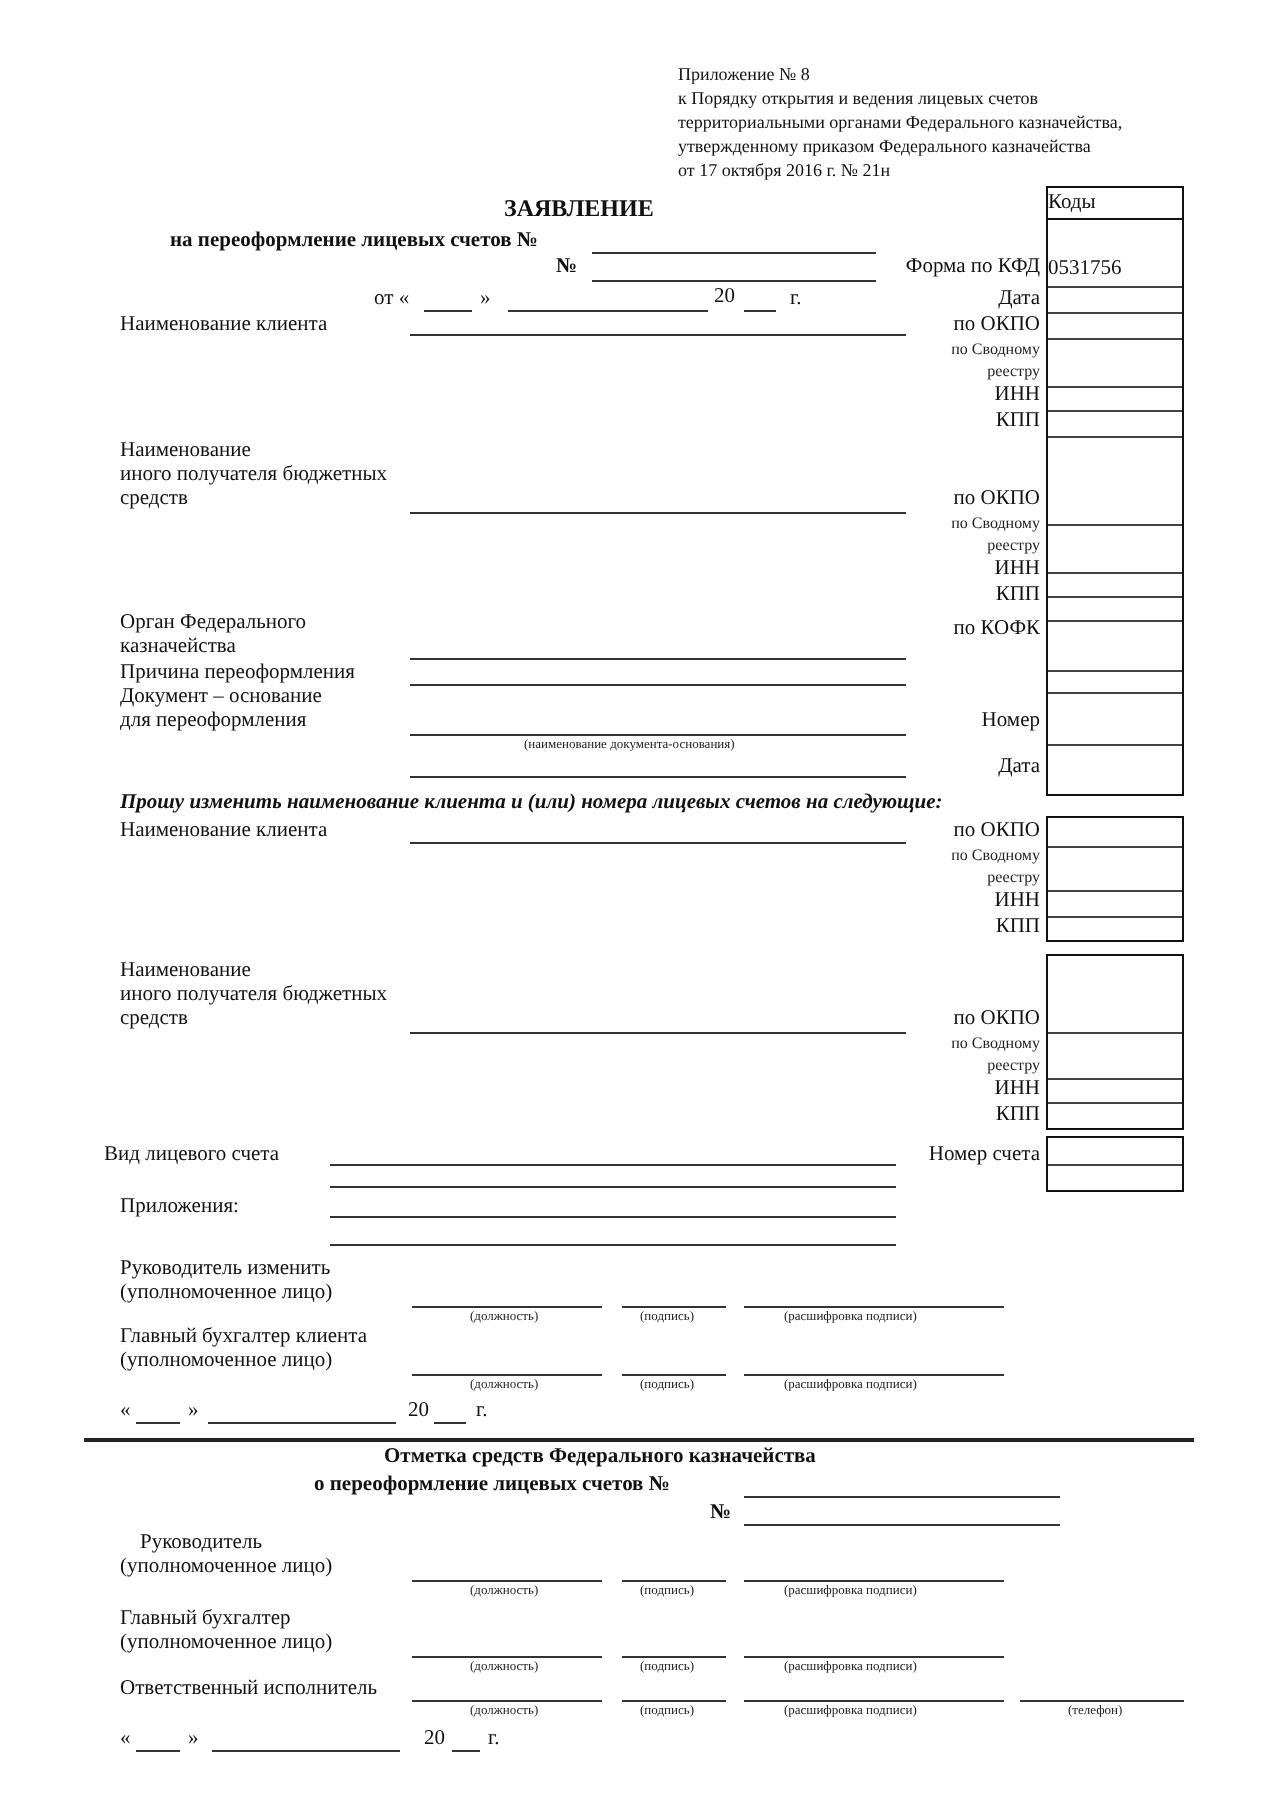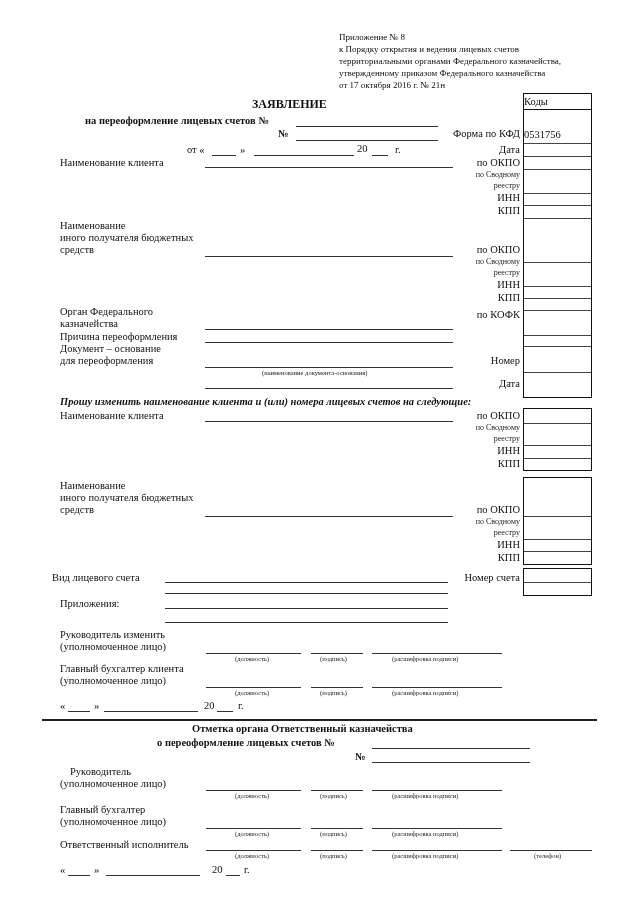--- a/index.html
+++ b/index.html
@@ -165,21 +165,21 @@
 <div class="abs t" style="left:60px;top:700px;">«</div>
 <div class="line" style="left:68px;width:22px;top:711px;"></div>
 <div class="abs t" style="left:94px;top:700px;">»</div>
 <div class="line" style="left:104px;width:94px;top:711px;"></div>
 <div class="abs t" style="left:204px;top:700px;">20</div>
 <div class="line" style="left:217px;width:16px;top:711px;"></div>
 <div class="abs t" style="left:238px;top:700px;">г.</div>
 
 <div class="line thick" style="left:42px;width:555px;top:719px;"></div>
 
-<div class="abs b t" style="left:192px;top:723px;">Отметка органа Ответственный казначейства</div>
+<div class="abs b t" style="left:192px;top:723px;">Отметка средств Федерального казначейства</div>
 <div class="abs b t" style="left:157px;top:737px;">о переоформление лицевых счетов  №</div>
 <div class="line" style="left:372px;width:158px;top:748px;"></div>
 <div class="abs b t" style="left:355px;top:751px;">№</div>
 <div class="line" style="left:372px;width:158px;top:762px;"></div>
 
 <div class="abs t" style="left:70px;top:766px;">Руководитель</div>
 <div class="abs t" style="left:60px;top:778px;">(уполномоченное лицо)</div>
 <div class="line" style="left:206px;width:95px;top:790px;"></div>
 <div class="line" style="left:311px;width:52px;top:790px;"></div>
 <div class="line" style="left:372px;width:130px;top:790px;"></div>

